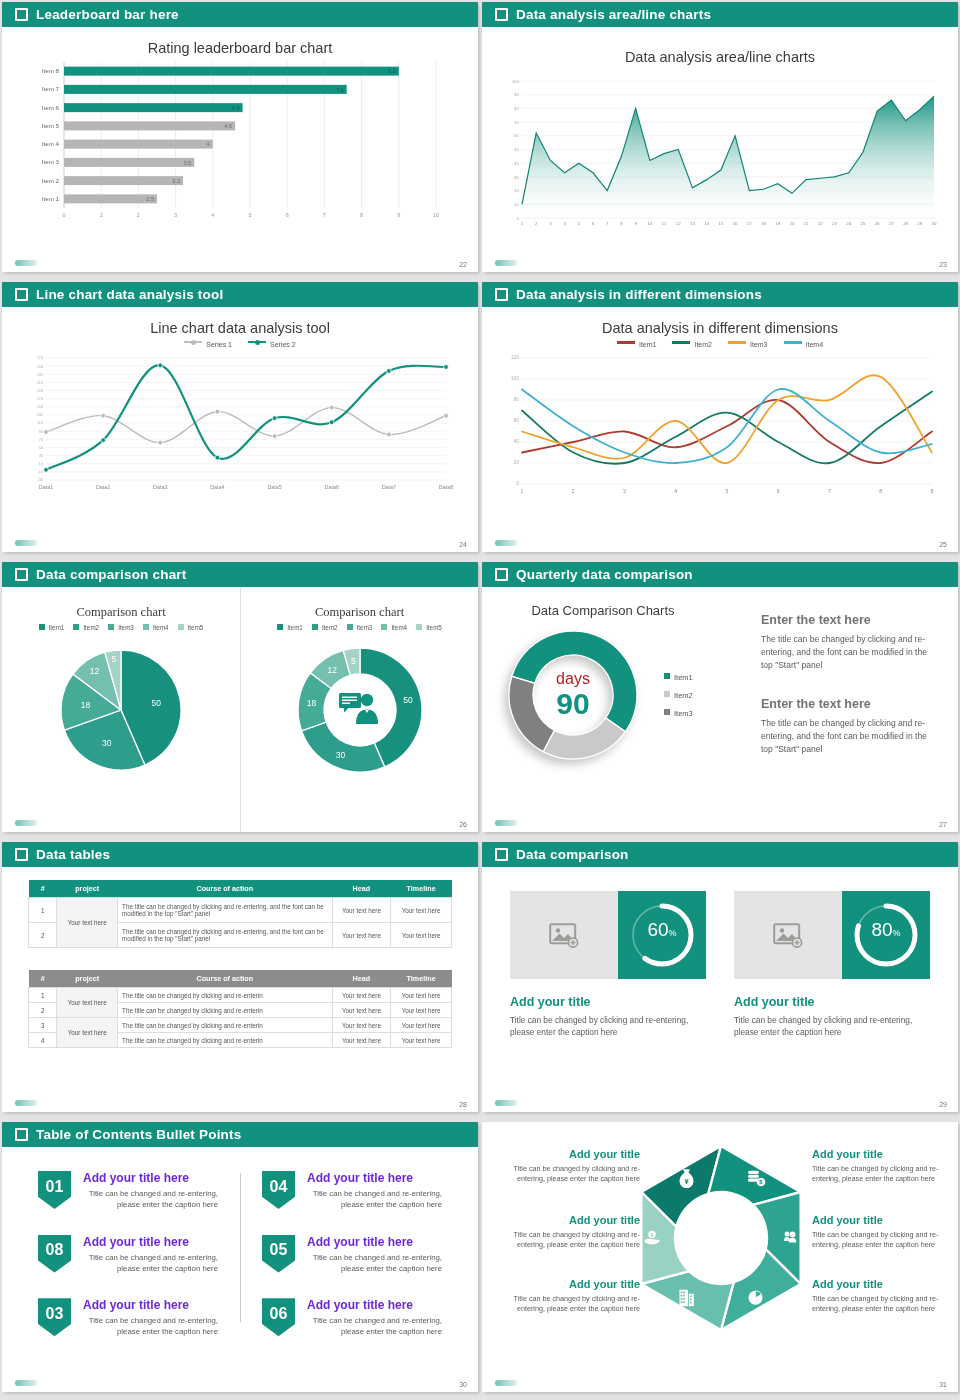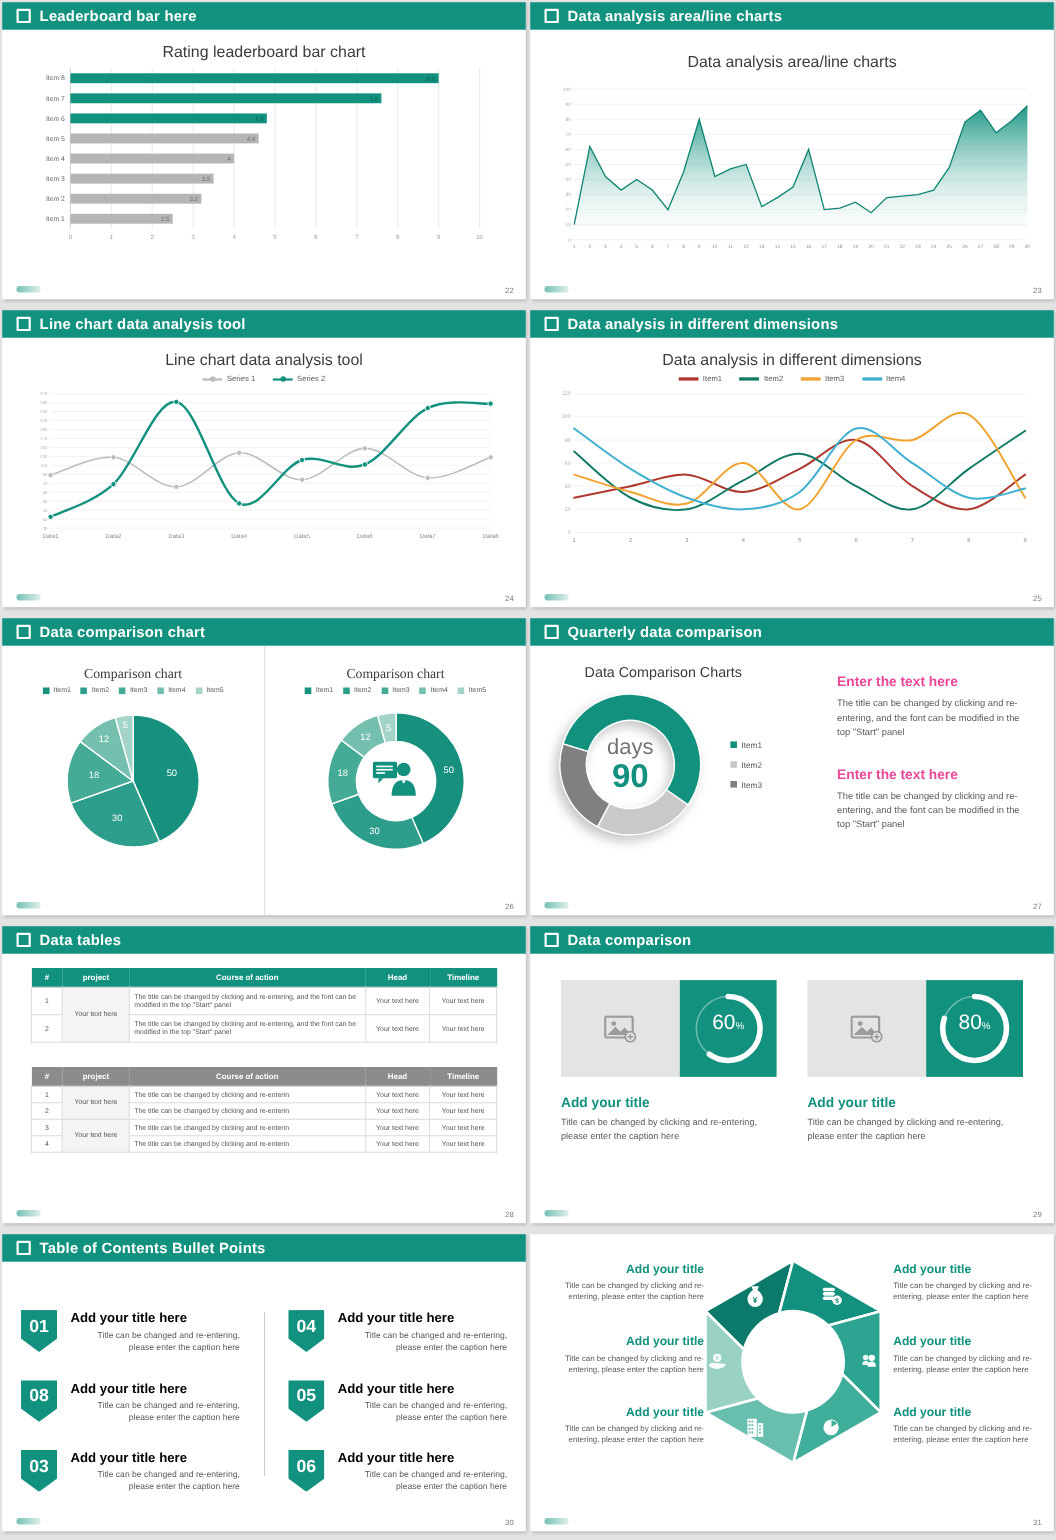--- a/index.html
+++ b/index.html
@@ -9,47 +9,47 @@
   .slide-header{height:25px;background:#11917e;color:#fff;display:flex;align-items:center;gap:8px;padding:0 13px;flex:0 0 auto;}
   .hdr-icon{width:9px;height:9px;border:2px solid #fff;border-radius:1px;flex:0 0 auto;}
   .slide-header h2{font-size:13.5px;font-weight:bold;margin:0;letter-spacing:.2px;white-space:nowrap;}
   .slide-body{flex:1;position:relative;overflow:hidden;}
   .pagenum{position:absolute;right:11px;bottom:4px;font-size:7px;color:#777;}
   .logo-mark{position:absolute;left:13px;bottom:6px;width:22px;height:6px;background:linear-gradient(90deg,#2aa08d,#cfe9e2);border-radius:3px;opacity:.65;filter:blur(.4px);}
   .chart-title{font-size:14.5px;color:#3c3c3c;text-align:center;font-weight:400;margin:13px 0 0;}
   svg.chart{display:block;margin:0 auto;}
   
   .legend-row{display:flex;justify-content:center;align-items:center;gap:16px;font-size:7px;color:#595959;margin-top:5px;}
-  .legend-item{display:inline-flex;align-items:center;gap:4px;}
+  .legend-item{display:inline-flex;gap:4px;}
   .sw{display:inline-block;width:6px;height:6px;}
   .swl{display:inline-block;width:18px;height:2px;position:relative;}
   .swl::after{content:'';position:absolute;width:5px;height:5px;border-radius:50%;left:6.5px;top:-1.5px;background:inherit;}
   .swl2{display:inline-block;width:18px;height:2.5px;}
   
   .halves{display:flex;height:100%;}
   .half{width:50%;box-sizing:border-box;padding-top:12px;}
   .half+.half{border-left:1px solid #e0e0e0;}
   .half .chart-title{font-size:12.5px;margin:6px 0 0;font-family:Liberation Serif, serif;}
   .half .legend-row{gap:9px;font-size:6.3px;margin-top:4px;}
   .donut-wrap{position:relative;width:170px;margin:0 auto;}
   .donut-center-icon{position:absolute;left:50%;top:50%;transform:translate(-50%,-50%);}
   
   .s27-body{display:flex;height:100%;}
   .s27-left{width:275px;box-sizing:border-box;padding-left:16px;}
   .s27-left .chart-title{font-size:13px;width:210px;margin:16px 0 2px;}
   .s27-chart-row{display:flex;align-items:center;gap:16px;margin-top:2px;}
   .donut90{position:relative;width:150px;height:150px;}
   .donut90 svg{filter:drop-shadow(-4px 5px 5px rgba(0,0,0,.22));}
   .donut90-label{position:absolute;inset:0;display:flex;flex-direction:column;align-items:center;justify-content:center;line-height:1;}
-  .donut90-label .days{font-size:20px;color:#737373;}
+  .donut90-label .days{font-size:16px;color:#b91c1c;}
   .donut90-label .val{font-size:30px;font-weight:bold;color:#11917e;margin-top:2px;}
   .legend-col{display:flex;flex-direction:column;gap:9px;font-size:7.5px;color:#555;}
   .s27-right{flex:1;box-sizing:border-box;padding:26px 24px 0 4px;}
   .txt-block{margin-bottom:24px;}
-  .txt-block h3{font-size:12.5px;color:#ec4899;margin:0 0 6px;font-weight:bold;}
+  .txt-block h3{font-size:12.5px;color:#737373;margin:0 0 6px;font-weight:bold;}
   .txt-block p{font-size:8.5px;color:#5a5a5a;line-height:1.55;margin:0;}
   
   .tbl{border-collapse:collapse;width:424px;margin:13px auto 0;table-layout:fixed;}
   .tbl th{color:#fff;font-size:7.2px;font-weight:bold;padding:4px 3px;}
   .t1 th{background:#11917e;}
   .t2 th{background:#8c8c8c;}
   .tbl td{border:1px solid #ddd;font-size:6.3px;color:#555;padding:3.5px 4px;text-align:center;background:#fff;}
   .t1 td{padding:5px 4px;}
   .tbl td.course{text-align:left;}
   .tbl td.proj{background:#f4f4f4;}
@@ -60,25 +60,25 @@
   .card{width:196px;}
   .card-media{display:flex;height:88px;}
   .card-ph{flex:1;background:#e4e4e2;display:flex;align-items:center;justify-content:center;}
   .card-pct{width:88px;background:#11917e;position:relative;}
   .pct-label{position:absolute;inset:0;display:flex;align-items:baseline;justify-content:center;color:#fff;padding-top:29px;box-sizing:border-box;}
   .pct-num{font-size:19px;line-height:1;}
   .pct-sym{font-size:9px;}
   .card h3{font-size:12.5px;color:#11917e;margin:16px 0 5px;font-weight:bold;}
   .card p{font-size:8.3px;color:#5a5a5a;line-height:1.5;margin:0;}
   
-  .toc{display:grid;grid-template-columns:1fr 1fr;column-gap:44px;row-gap:24px;padding:24px 17px 0;position:relative;margin-top:20px;}
+  .toc{display:grid;grid-template-columns:1fr 1fr;column-gap:44px;row-gap:24px;padding:24px 36px 0;position:relative;}
   .toc::before{content:'';position:absolute;left:50%;top:26px;bottom:16px;width:1px;background:#ccc;}
   .toc-item{display:flex;gap:12px;align-items:flex-start;}
   .badge{width:33px;height:38px;background:#11917e;color:#fff;font-size:16px;font-weight:bold;display:flex;align-items:center;justify-content:center;clip-path:polygon(0 0,100% 0,100% 68%,50% 100%,0 68%);padding-bottom:7px;box-sizing:border-box;flex:0 0 auto;}
-  .toc-text h4{font-size:12px;color:#000000;margin:0 0 3px;font-weight:bold;}
+  .toc-text h4{font-size:12px;color:#6d28d9;margin:0 0 3px;font-weight:bold;}
   .toc-text p{font-size:7.8px;color:#5a5a5a;line-height:1.45;margin:0;max-width:165px;text-align:right;}
   
   .risk{position:relative;height:100%;}
   .risk svg.pinwheel{position:absolute;left:141px;top:18px;}
   .risk-block{position:absolute;width:150px;}
   .risk-block h4{font-size:11px;color:#11917e;margin:0 0 4px;font-weight:bold;}
   .risk-block p{font-size:7.2px;color:#5a5a5a;line-height:1.45;margin:0;}
   .risk-left{left:8px;text-align:right;}
   .risk-right{left:330px;width:140px;text-align:left;}
   .pos-1{top:26px;}.pos-2{top:92px;}.pos-3{top:156px;}

